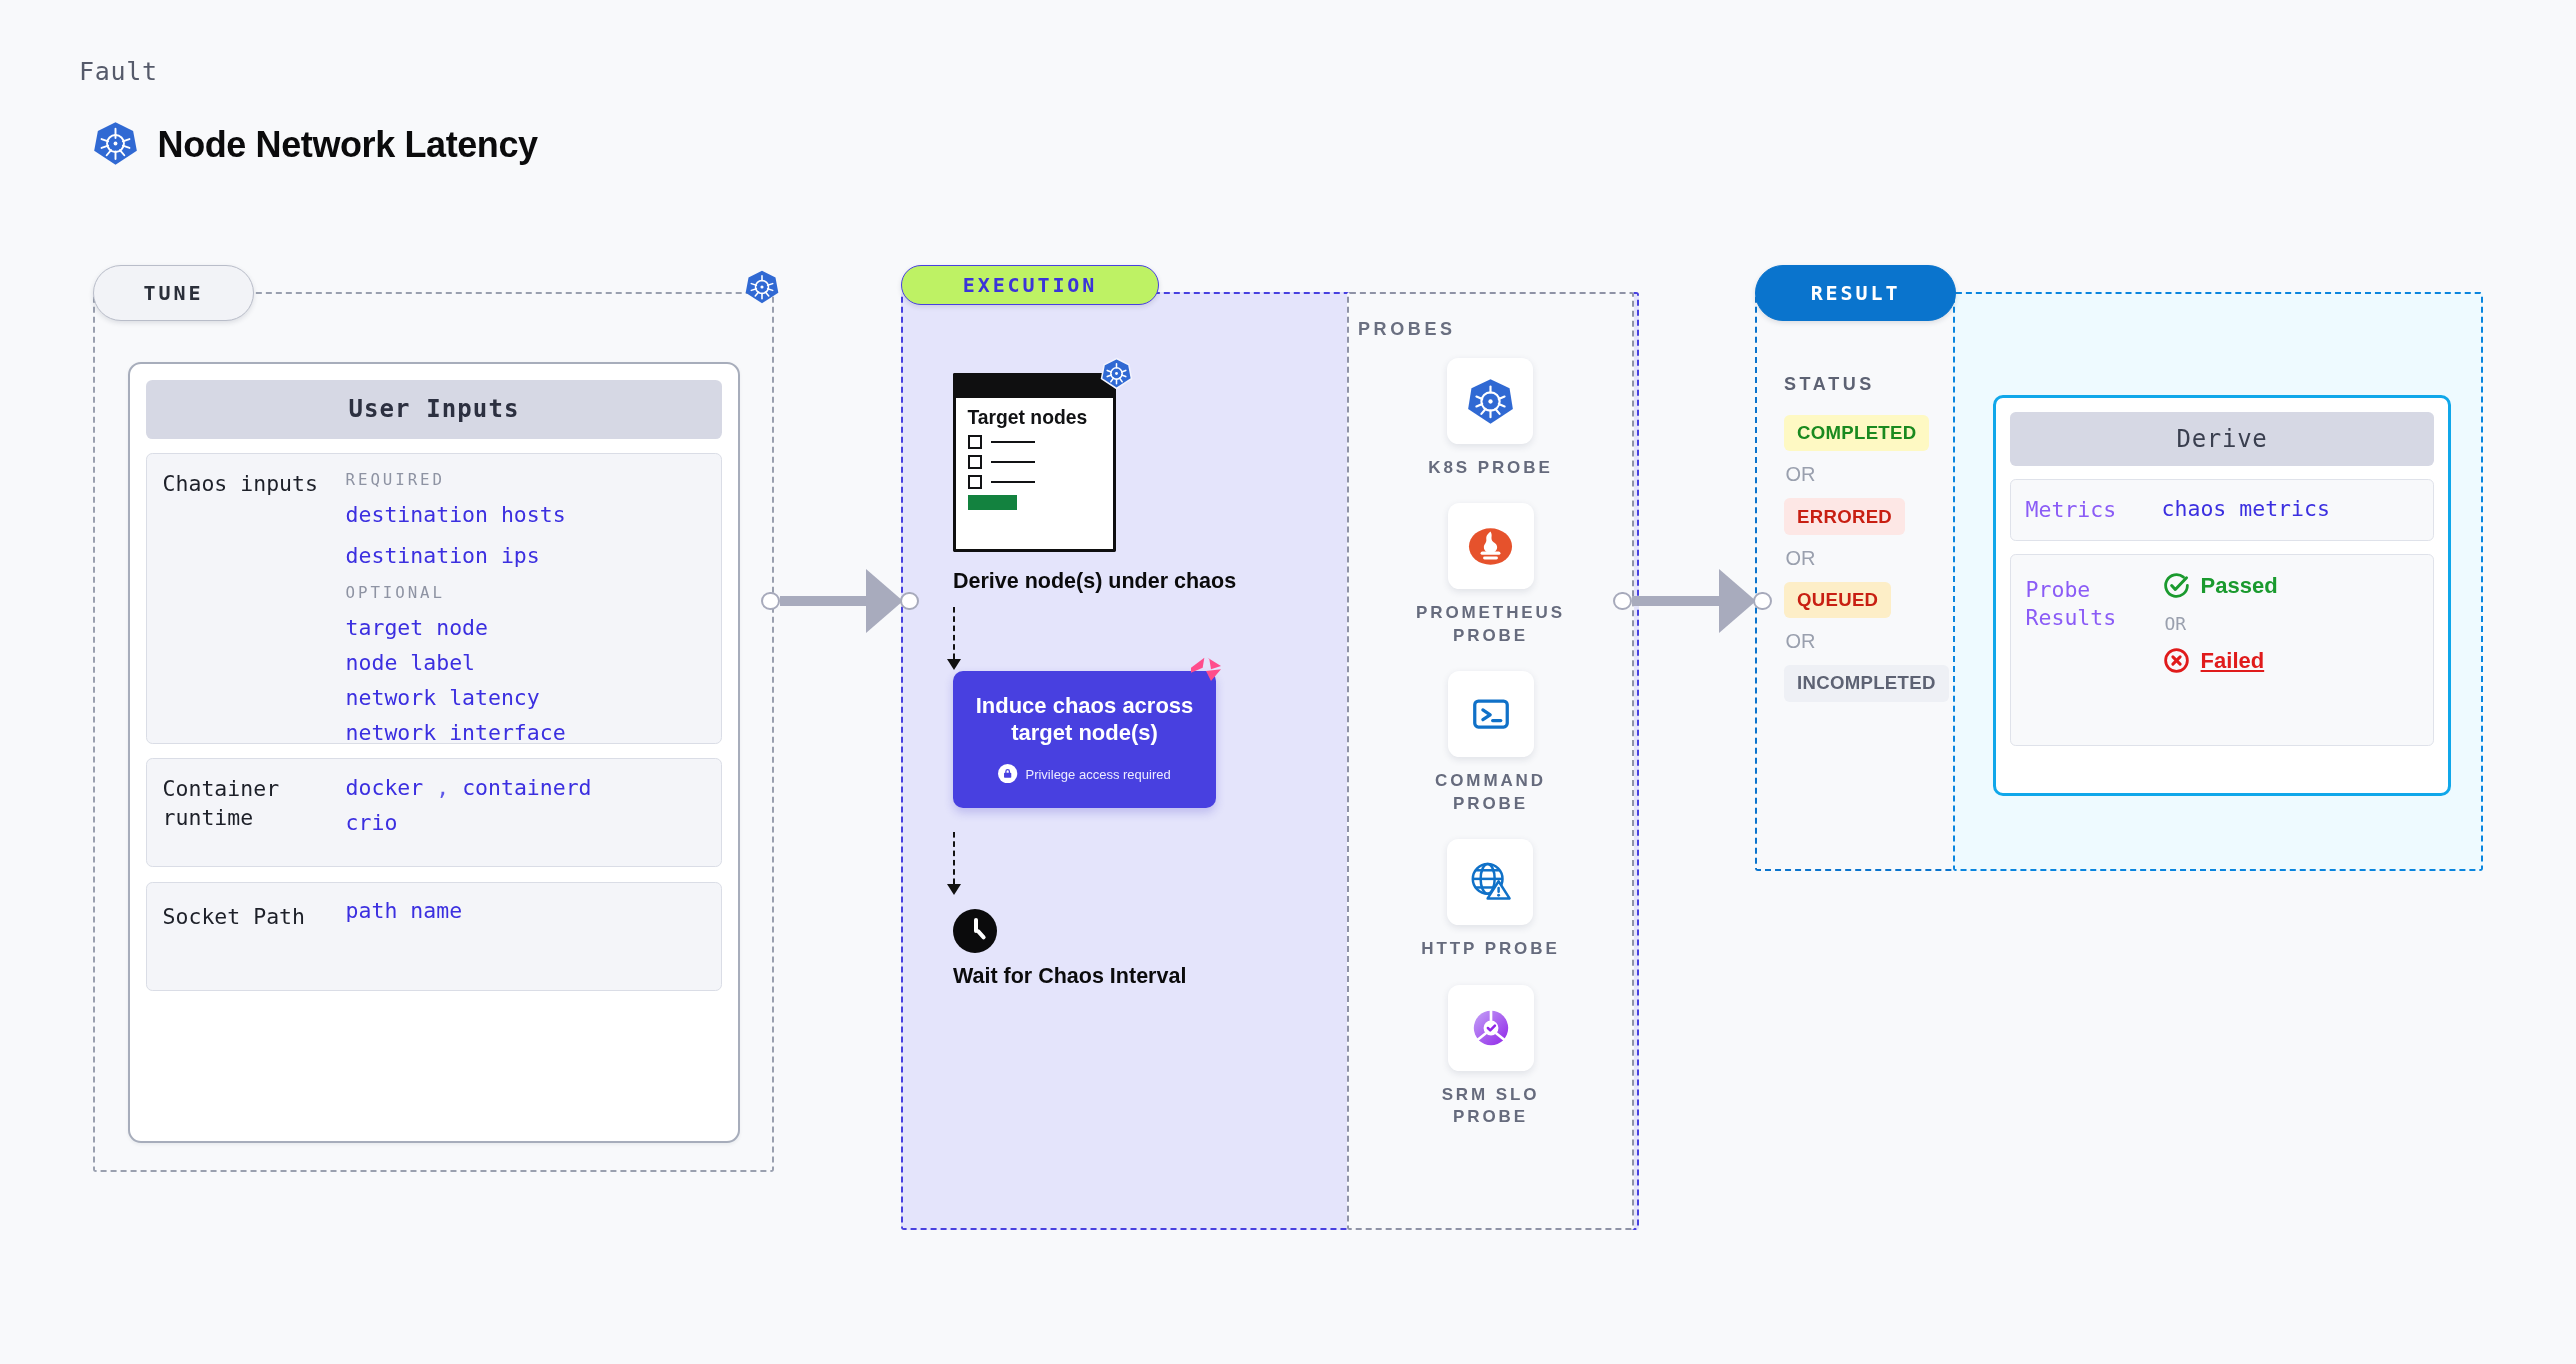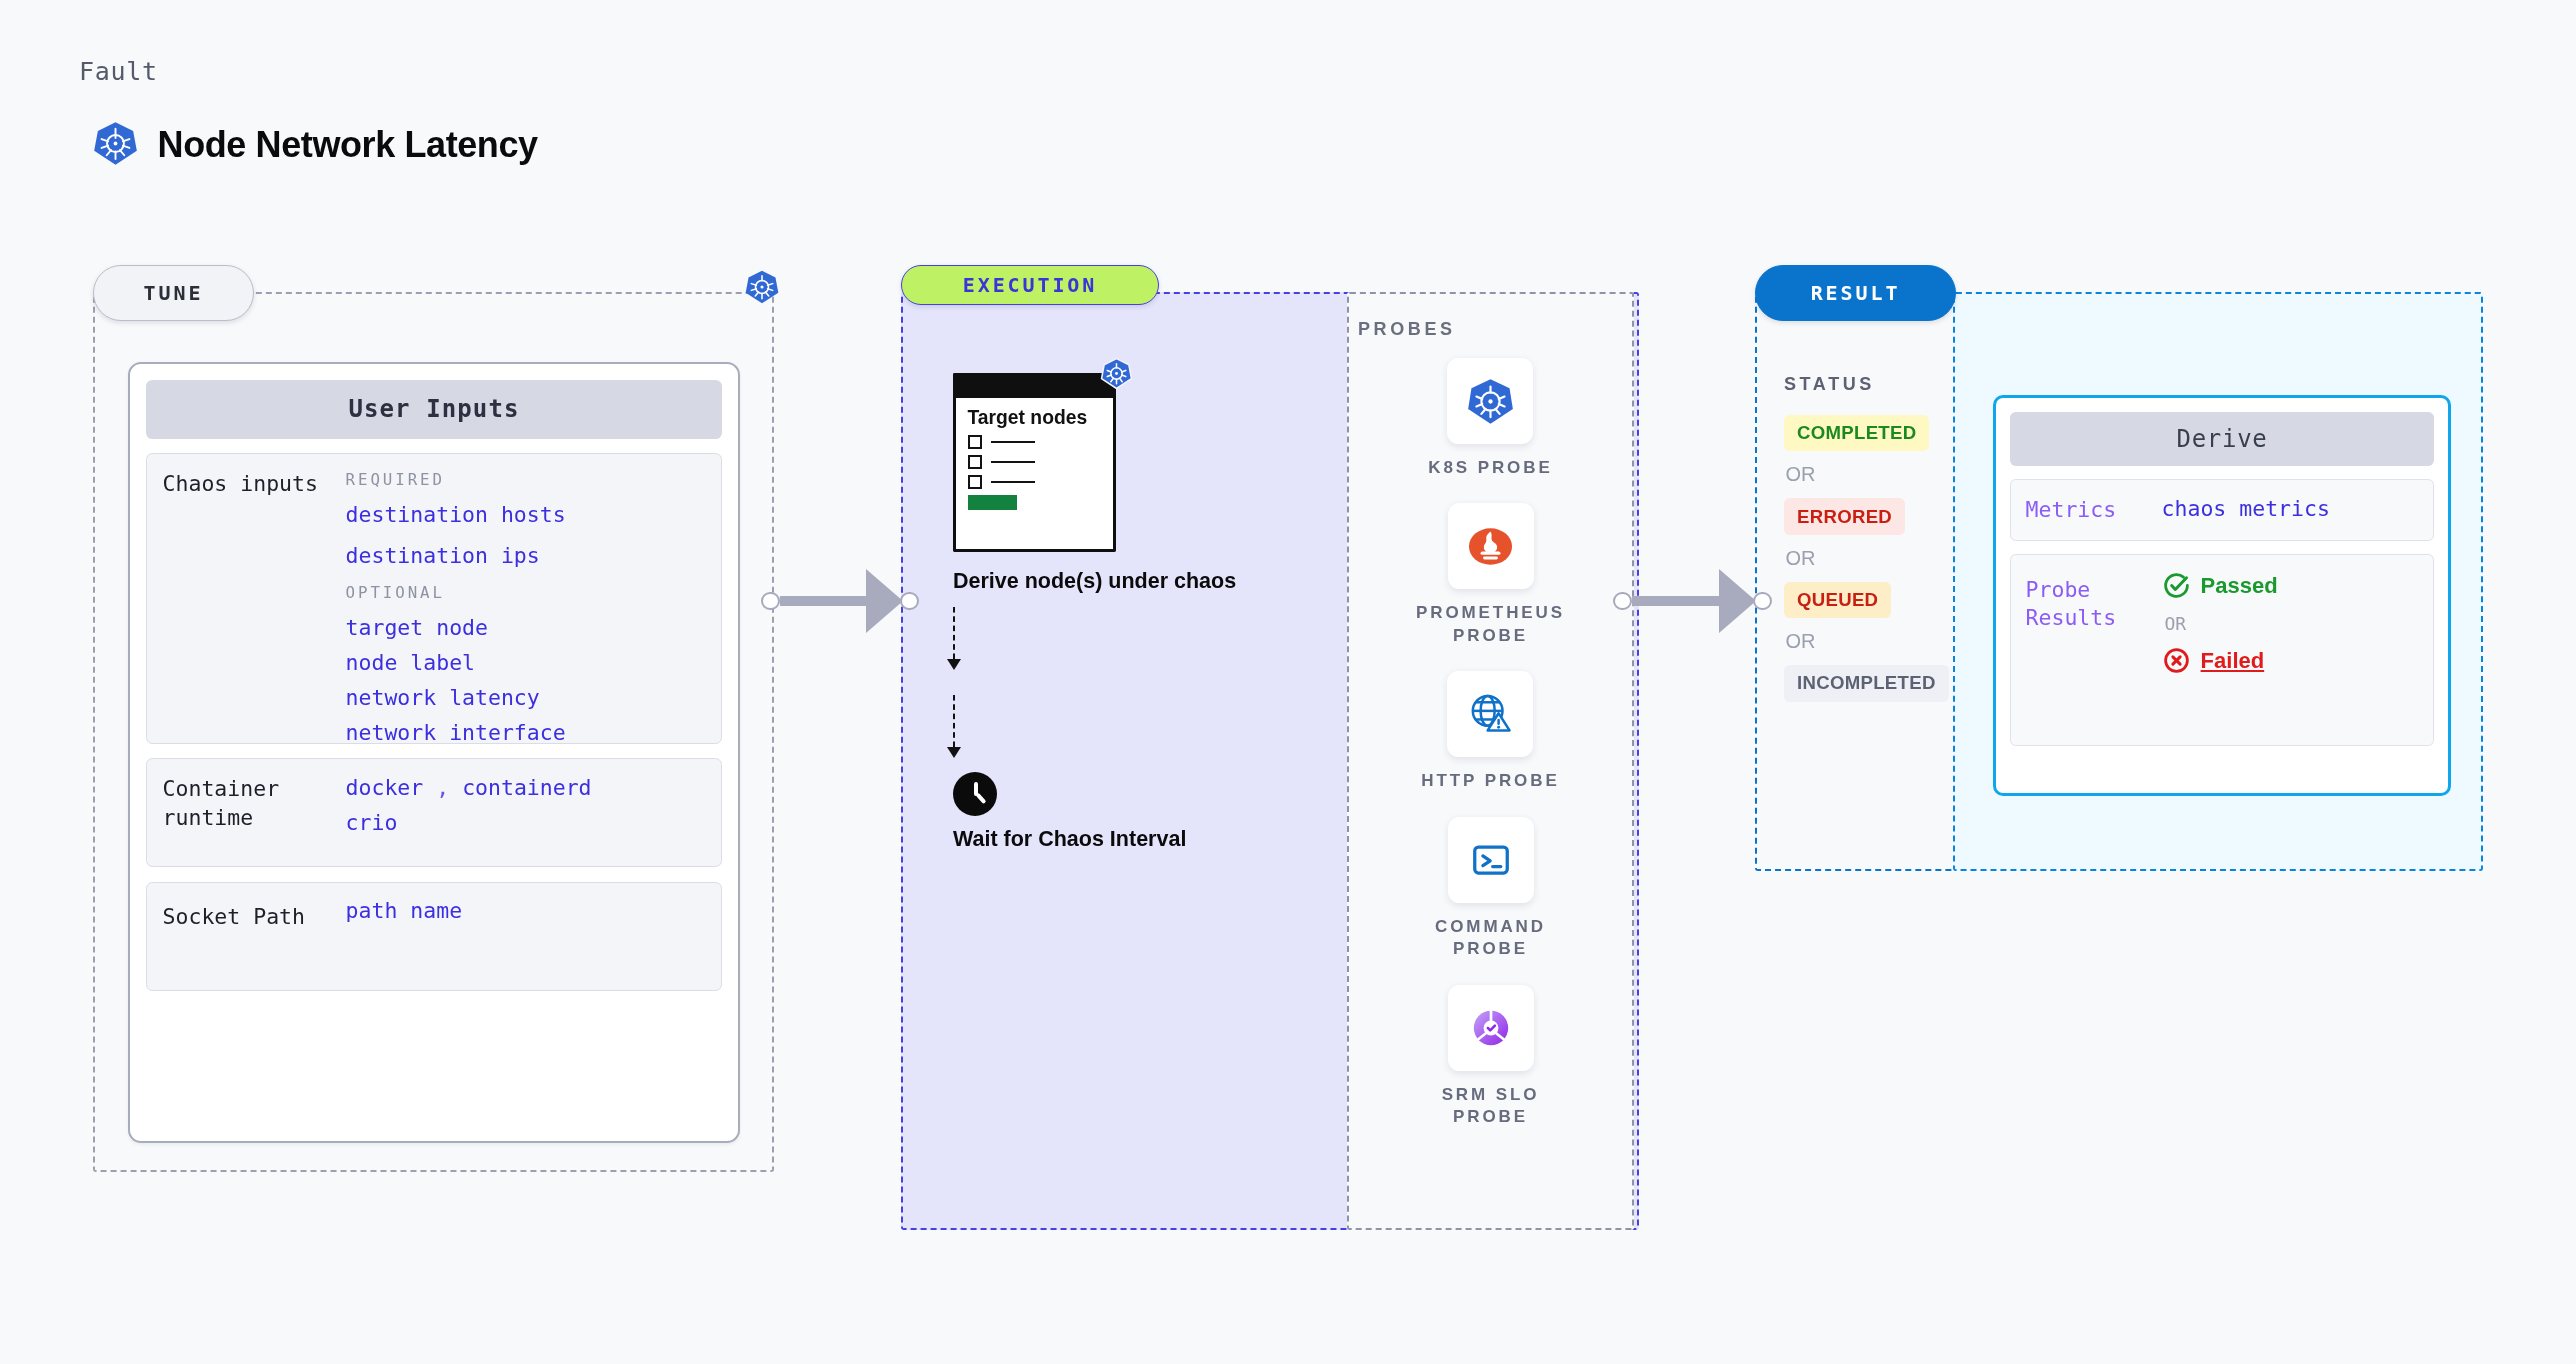--- a/index.html
+++ b/index.html
@@ -374,20 +374,39 @@
       </span>
     </div>
 
     <div class="node-label">Derive node(s) under chaos</div>
 
     <div class="v-arrow">
       <span class="stem"></span>
         <span class="tip"></span>
     </div>
 
+    <div class="chaos-box">
+      <span class="harness-logo">
+        <svg width="40" height="40" viewBox="0 0 48 48">
+          <path d="M6 20 L22 8 L20 20 L6 26 Z" fill="#ff4d8c"></path>
+          <path d="M26 8 L42 18 L30 22 L28 10 Z" fill="#ff4d8c"></path>
+          <path d="M24 24 L42 22 L30 36 L26 28 Z" fill="#ff4d8c"></path>
+        </svg>
+      </span>
+      <div class="chaos-title">Induce chaos across target node(s)</div>
+      <div class="priv-row">
+        <span>
+          <svg width="19.3" height="19.3" viewBox="0 0 24 24">
+            <circle cx="12" cy="12" r="12" fill="#ffffff"></circle>
+            <path d="M9 11V9.2a3 3 0 0 1 6 0V11h.6a.9.9 0 0 1 .9.9v4.2a.9.9 0 0 1-.9.9H8.4a.9.9 0 0 1-.9-.9v-4.2a.9.9 0 0 1 .9-.9H9zm1.6 0h2.8V9.2a1.4 1.4 0 0 0-2.8 0V11z" fill="#4840e0"></path>
+          </svg>
+        </span>
+        <span class="priv-txt">Privilege access required</span>
+      </div>
+    </div>
 
     <div class="v-arrow" style="margin-top:24px;">
       <span class="stem"></span>
         <span class="tip"></span>
     </div>
 
     <div class="clock" style="margin-top:13px;"></div>
     <div class="node-label" style="margin-top:10px;">Wait for Chaos Interval</div>
   </div>
 
@@ -422,45 +441,45 @@
           <path d="M32 14c3 5 0 7 2 11 2 3 6 3 6 8 0 4-3.6 7-8 7s-8-3-8-7c0-4 3-5 3-9 0-3-1-5 5-10z" fill="#ffffff"></path>
           <rect x="20" y="38" width="24" height="4" rx="2" fill="#ffffff"></rect>
           <rect x="23" y="44" width="18" height="3.6" rx="1.8" fill="#ffffff"></rect>
         </svg>
       </div>
       <div class="probe-name">PROMETHEUS PROBE</div>
     </div>
 
     <div class="probe">
       <div class="probe-tile">
+        <svg width="52" height="52" viewBox="0 0 64 64">
+          <rect x="12" y="16" width="40" height="32" rx="4.5" fill="none" stroke="#1071c8" stroke-width="4"></rect>
+          <polyline points="22,27 31,33 22,39" fill="none" stroke="#1071c8" stroke-width="4" stroke-linecap="round" stroke-linejoin="round"></polyline>
+          <line x1="34" y1="40" x2="44" y2="40" stroke="#1071c8" stroke-width="4" stroke-linecap="round"></line>
+        </svg>
+      </div>
+      <div class="probe-name">COMMAND PROBE</div>
+    </div>
+
+    <div class="probe">
+      <div class="probe-tile">
         <svg width="50" height="50" viewBox="0 0 64 64">
           <g fill="none" stroke="#1071c8" stroke-width="3.2">
             <circle cx="29" cy="28" r="19"></circle>
             <ellipse cx="29" cy="28" rx="9" ry="19"></ellipse>
             <line x1="10" y1="28" x2="48" y2="28"></line>
             <line x1="13.5" y1="17" x2="44.5" y2="17"></line>
             <line x1="13.5" y1="39" x2="44.5" y2="39"></line>
           </g>
           <path d="M43 31 L57 53 H29 Z" fill="#ffffff" stroke="#1071c8" stroke-width="3.2" stroke-linejoin="round"></path>
           <rect x="41.4" y="38" width="3.2" height="8" rx="1.6" fill="#1071c8"></rect>
           <circle cx="43" cy="49" r="1.9" fill="#1071c8"></circle>
         </svg>
       </div>
       <div class="probe-name">HTTP PROBE</div>
-    </div>
-
-    <div class="probe">
-      <div class="probe-tile">
-        <svg width="52" height="52" viewBox="0 0 64 64">
-          <rect x="12" y="16" width="40" height="32" rx="4.5" fill="none" stroke="#1071c8" stroke-width="4"></rect>
-          <polyline points="22,27 31,33 22,39" fill="none" stroke="#1071c8" stroke-width="4" stroke-linecap="round" stroke-linejoin="round"></polyline>
-          <line x1="34" y1="40" x2="44" y2="40" stroke="#1071c8" stroke-width="4" stroke-linecap="round"></line>
-        </svg>
-      </div>
-      <div class="probe-name">COMMAND PROBE</div>
     </div>
 
     <div class="probe">
       <div class="probe-tile">
         <svg width="50" height="50" viewBox="0 0 64 64">
           <defs>
             <linearGradient id="srmg" x1="0" y1="0" x2="1" y2="1">
               <stop offset="0%" stop-color="#c4a2f7"></stop>
               <stop offset="100%" stop-color="#9025e8"></stop>
             </linearGradient>

